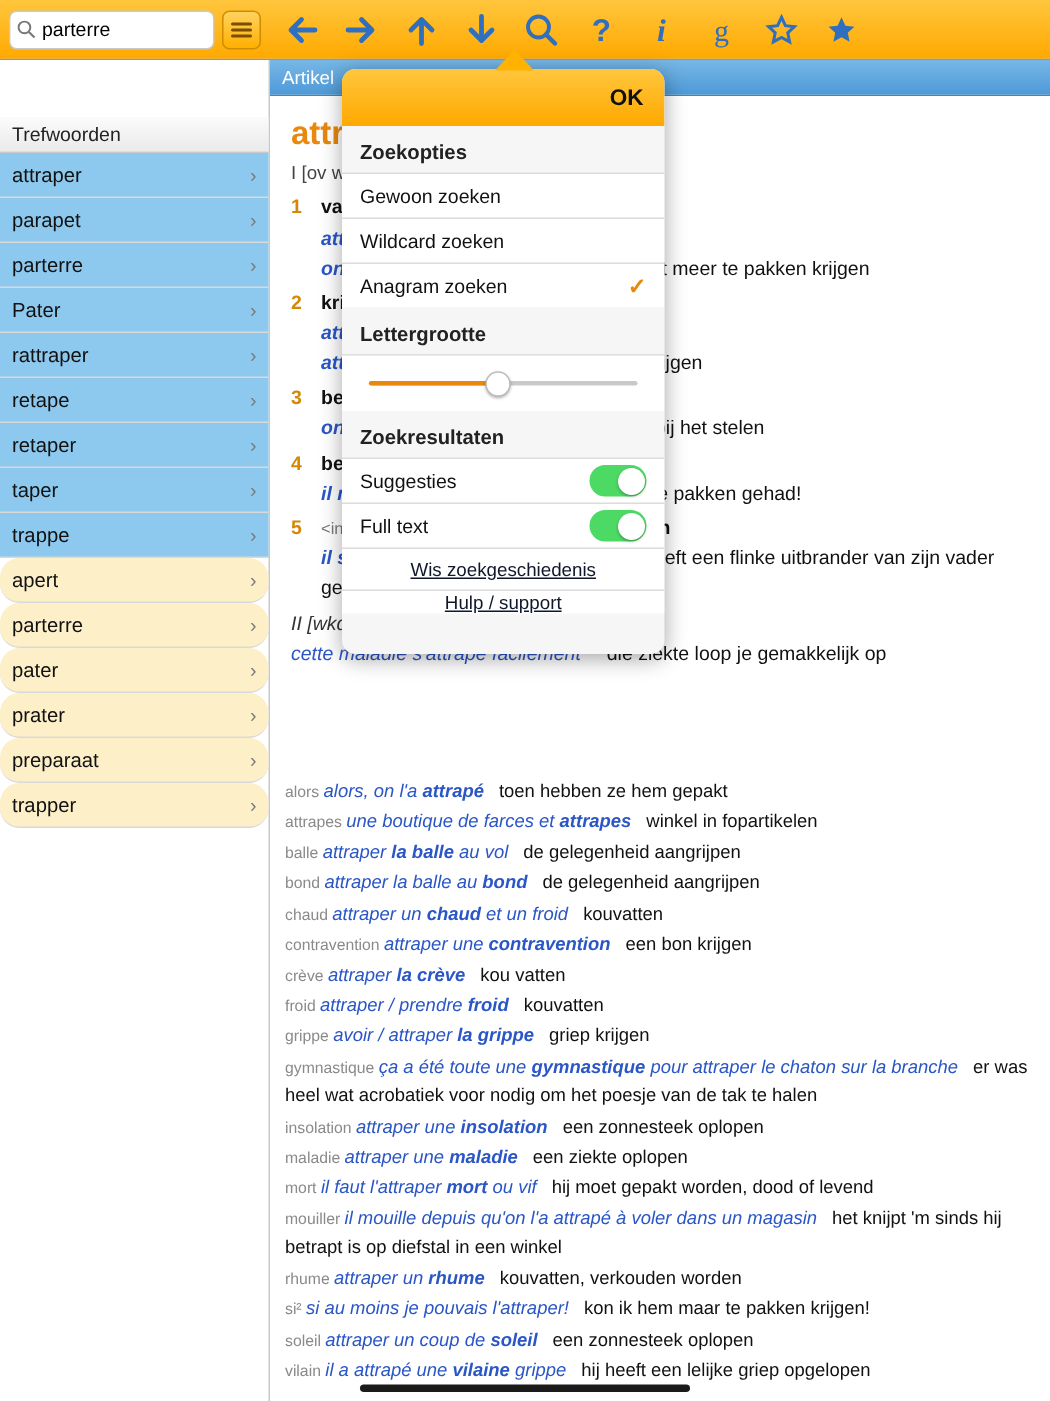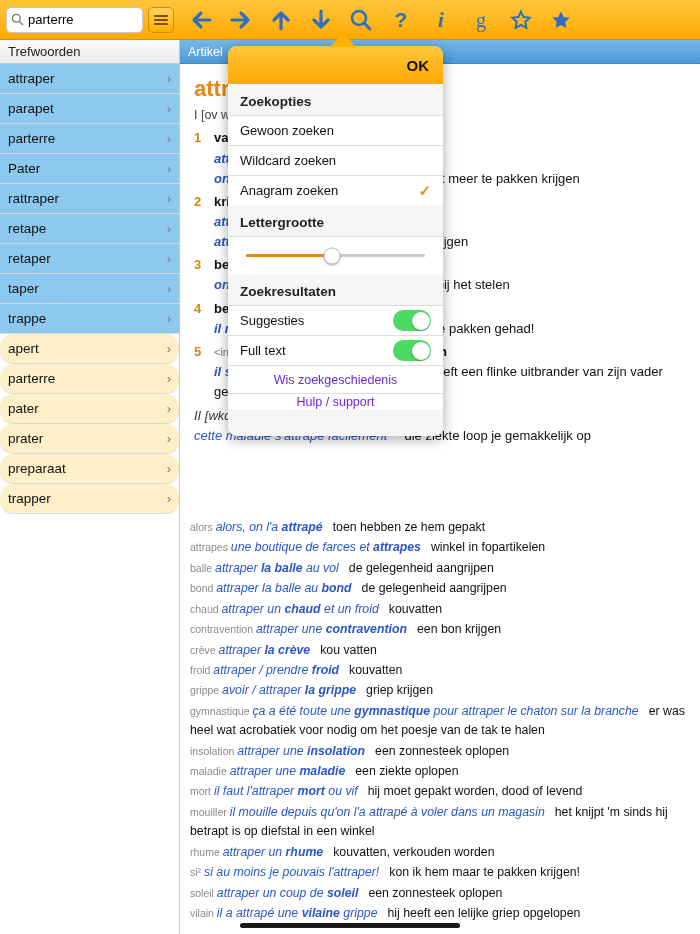--- a/index.html
+++ b/index.html
@@ -78,20 +78,21 @@
     width: 180px; height: 894px;
     background: #ffffff;
     border-right: 1px solid #c8c8c8;
   }
   .sidebar-header {
     height: 24px; line-height: 24px;
     padding-left: 8px;
     font-size: 13px; color: #222;
     background: linear-gradient(#fbfbfb, #eaeaea);
     border-bottom: 1px solid #c8c8c8;
+    margin-top: 38px;
   }
   .kw {
     height: 30px;
     display: flex; align-items: center;
     padding-left: 8px; padding-right: 8px;
     font-size: 13.5px;
     color: #111;
     border-bottom: 1px solid #d9d9d9;
     position: relative;
   }
@@ -231,21 +232,21 @@
     background: #4cd964; position: relative;
   }
   .toggle .knob {
     position: absolute; top: 1.5px; right: 1.5px;
     width: 18px; height: 18px; border-radius: 50%;
     background: #fff; box-shadow: 0 1px 2px rgba(0,0,0,.3);
   }
   .pop-link {
     height: 28px; background: #fff; border-top: 1px solid #dcdcdc;
     display: flex; align-items: center; justify-content: center;
-    font-size: 12.5px; color: #6d28d9;
+    font-size: 12.5px; color: #0f172a; text-decoration: underline;
   }
   .pop-link.cut { height: 16px; overflow: hidden; }
 </style>
 </head>
 <body>
 
 <div id="app">
 
   <div class="topbar">
     <div class="search-wrap">

